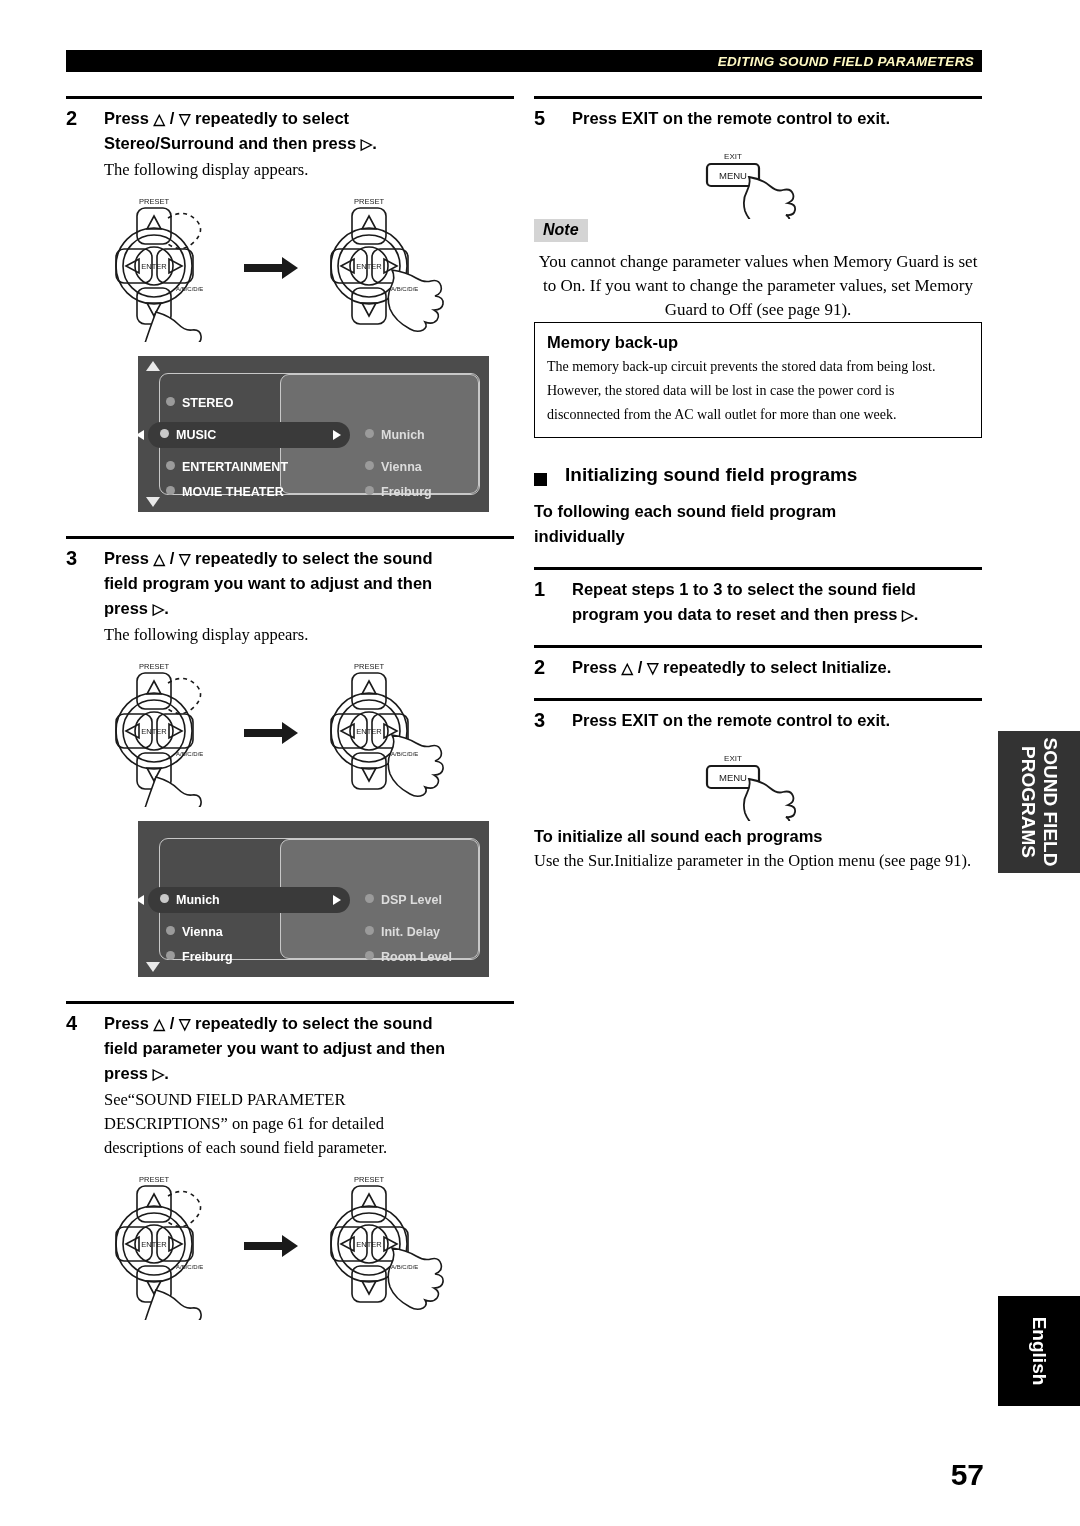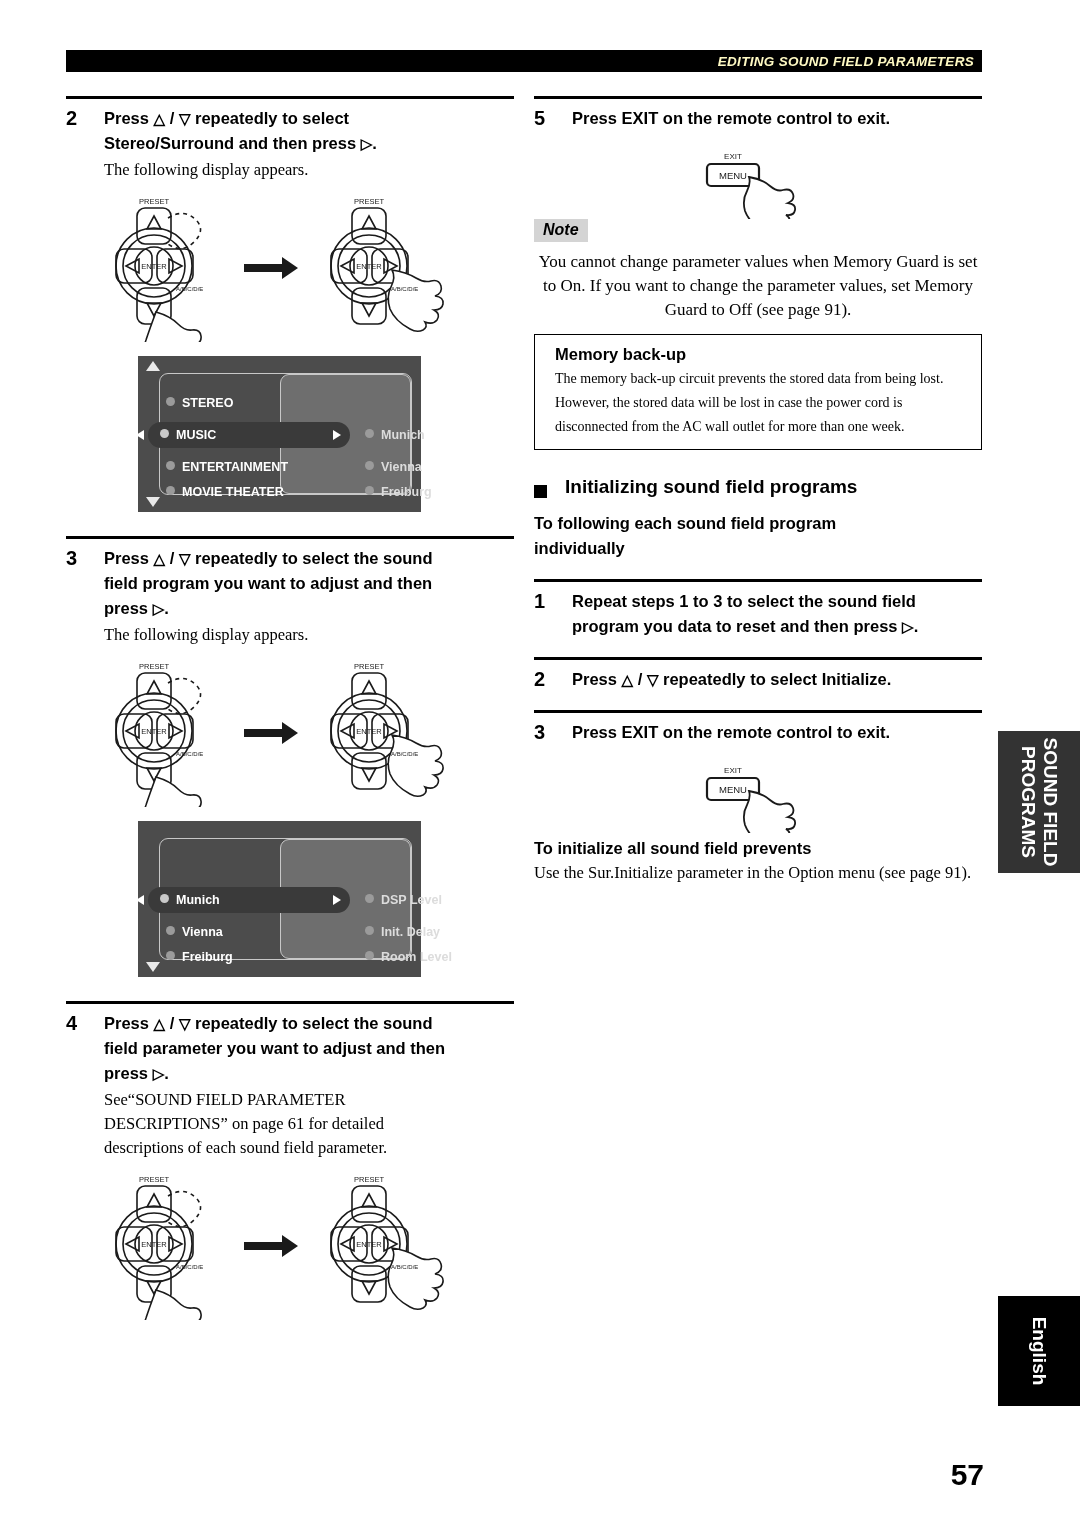--- a/index.html
+++ b/index.html
@@ -87,21 +87,21 @@
     margin-left: 38px;
     margin-top: 12px;
   }
   .padfig svg { position: absolute; top: 0; left: 0; }
 
   
   .osd {
     position: relative;
     margin-left: 72px;
     margin-top: 14px;
-    width: 283px;
+    width: 351px;
     height: 156px;
     background: #4c4c4c;
   }
   .osd-arrow-up, .osd-arrow-dn {
     position: absolute;
     left: 8px;
     width: 0; height: 0;
     border-left: 7px solid transparent;
     border-right: 7px solid transparent;
   }
@@ -186,22 +186,21 @@
   .note-text {
     font-family: "Liberation Serif", serif;
     font-size: 17px;
     line-height: 24px;
     text-align: center;
   }
 
   
   .boxnote {
     border: 1px solid #000;
-    padding: 8px 12px 10px 20px;
-    margin-top: 12px;
+    padding: 8px 12px 10px 12px;
   }
   .boxnote-title {
     font-family: "Liberation Sans", sans-serif;
     font-weight: bold;
     font-size: 16.5px;
     line-height: 23px;
     margin-bottom: 1px;
   }
   .boxnote-text {
     font-family: "Liberation Serif", serif;
@@ -586,21 +585,21 @@
   <div class="exitfig">
     <svg width="130" height="72" viewBox="0 0 130 72">
       <text x="34" y="12" font-size="8" font-family="Liberation Sans, sans-serif" fill="#1a1a1a" text-anchor="middle">EXIT</text>
       <rect x="8" y="17" width="52" height="22" rx="4" fill="#ffffff" stroke="#1a1a1a" stroke-width="2.2"></rect>
       <text x="34" y="32" font-size="9.5" font-family="Liberation Sans, sans-serif" fill="#1a1a1a" text-anchor="middle">MENU</text>
       <path d="M50 30 q13 2 21 9 q7 6 13 4 q8 -2 10 4 q2 6 -5 9 q8 1 7 7 q-1 6 -9 5 q6 4 2 9 q-4 4 -11 1 q2 5 -3 7 q-6 2 -12 -2 q-13 -8 -17 -19 q-3 -11 2 -20 q4 -8 2 -14 z" fill="#ffffff" stroke="#1a1a1a" stroke-width="1.8"></path>
     </svg>
   </div>
 
   <div style="margin-top:4px">
-    <div class="boxnote-title">To initialize all sound field prevents</div>
+    <div class="boxnote-title">To initialize all sound each programs</div>
     <div class="plain-text">Use the Sur.Initialize parameter in the Option menu (see page 91).</div>
   </div>
 
 </div>
 
 <div class="sidetab" id="tab-sound-field">
   <div class="lbl">
     <span>SOUND FIELD</span><br>
     <span>PROGRAMS</span>
   </div>

